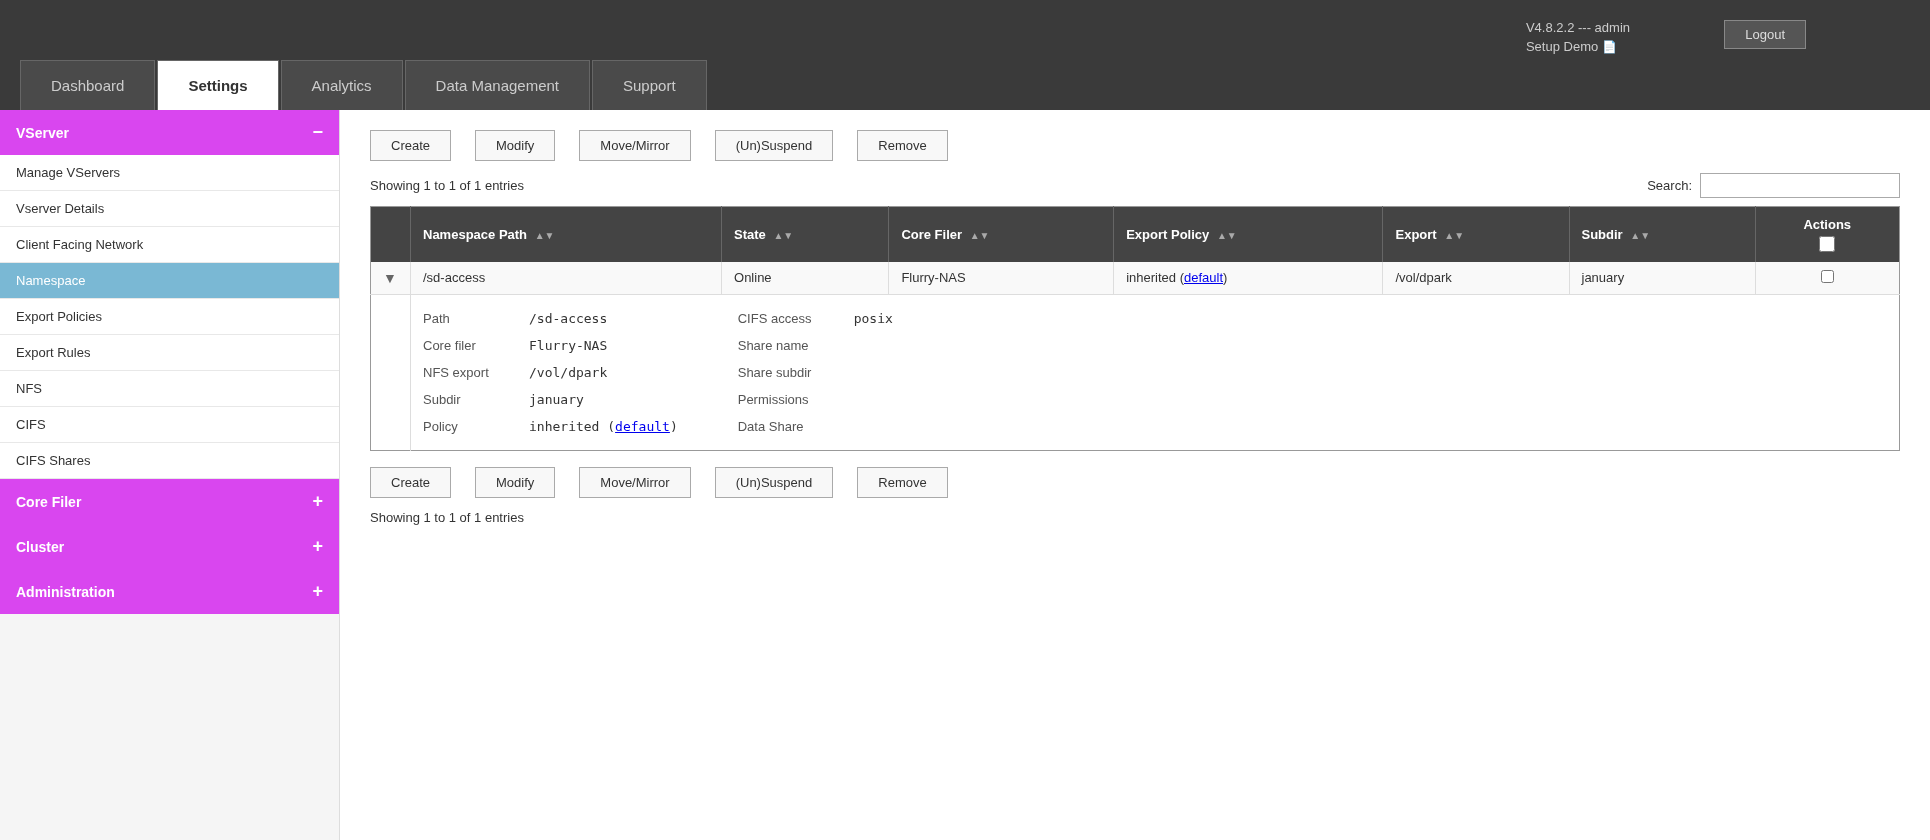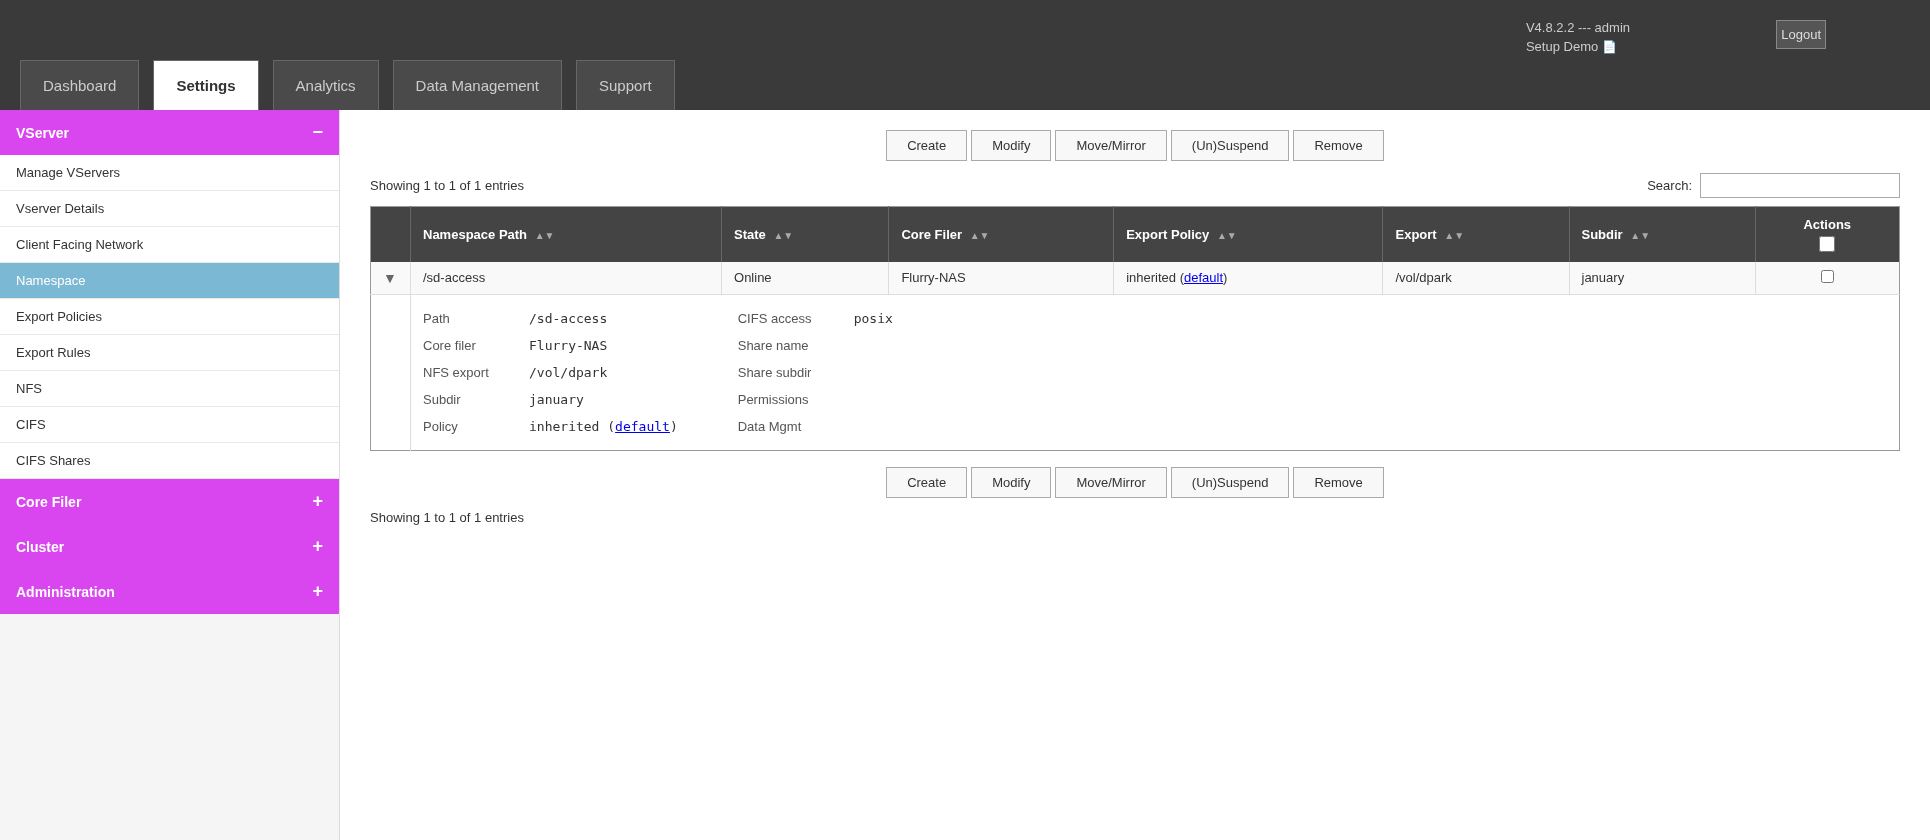--- a/index.html
+++ b/index.html
@@ -14,26 +14,26 @@
       padding: 0 20px;
       position: relative;
     }
     .header-tabs {
       display: flex;
       align-items: flex-end;
       height: 100%;
       padding-top: 30px;
     }
     .header-tab {
-      padding: 10px 22px;
+      padding: 10px 30px;
       color: #ccc;
       cursor: pointer;
       border: 1px solid #666;
       border-bottom: none;
-      margin-right: 14px;
+      margin-right: 2px;
       font-size: 15px;
       background: #4a4a4a;
       height: 50px;
       display: flex;
       align-items: center;
     }
     .header-tab.active {
       background: #fff;
       color: #333;
       font-weight: bold;
@@ -48,23 +48,23 @@
       text-align: center;
     }
     .header-info .setup-demo {
       display: flex;
       align-items: center;
       gap: 4px;
       margin-top: 4px;
     }
     .logout-btn {
       position: absolute;
-      right: 104px;
+      right: 124px;
       top: 20px;
-      padding: 6px 4px;
+      padding: 6px 20px;
       background: #555;
       color: #ddd;
       border: 1px solid #888;
       cursor: pointer;
       font-size: 13px;
     }
     .avere-logo {
       position: absolute;
       right: 20px;
       top: 15px;
@@ -128,22 +128,22 @@
     .page-title {
       font-size: 18px;
       font-weight: bold;
       margin-bottom: 20px;
       color: #222;
     }
 
     
     .btn-bar {
       display: flex;
-      justify-content: center;
-      gap: 4px;
+      justify-content: flex-start;
+      gap: 24px;
       margin-bottom: 12px;
     }
     .btn {
       padding: 7px 20px;
       background: #f8f8f8;
       border: 1px solid #aaa;
       cursor: pointer;
       font-size: 13px;
       color: #333;
     }
@@ -451,21 +451,21 @@
                 </div>
                 <div class="detail-row-item">
                   <span class="detail-right-label">Share subdir</span>
                   <span class="detail-right-value"></span>
                 </div>
                 <div class="detail-row-item">
                   <span class="detail-right-label">Permissions</span>
                   <span class="detail-right-value"></span>
                 </div>
                 <div class="detail-row-item">
-                  <span class="detail-right-label">Data Mgmt</span>
+                  <span class="detail-right-label">Data Share</span>
                   <span class="detail-right-value"></span>
                 </div>
               </div>
             </div>
           </td>
         </tr>
       </tbody>
     </table>
 
     <div class="btn-bar">

